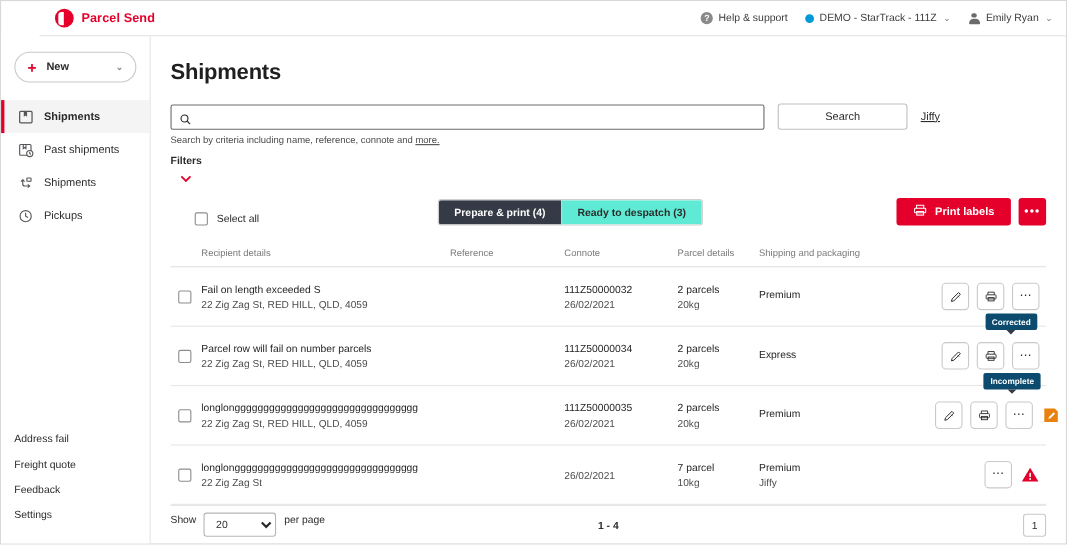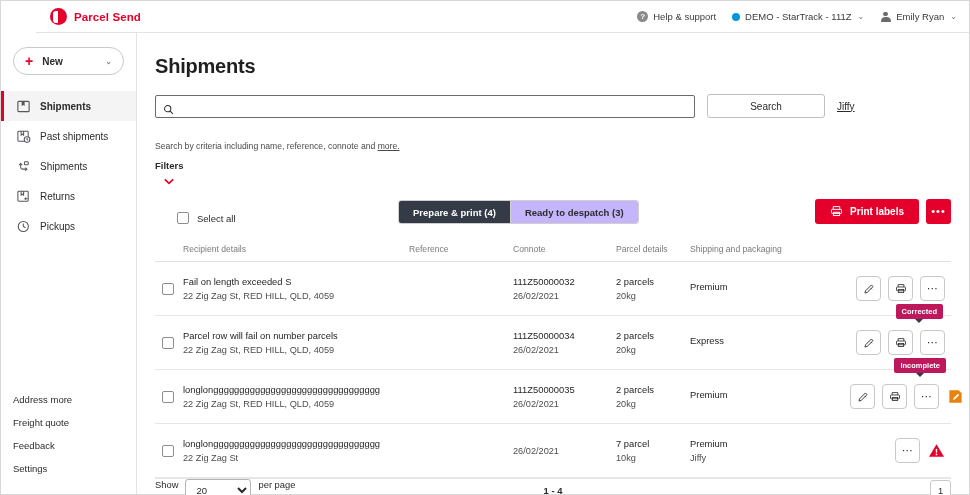--- a/index.html
+++ b/index.html
@@ -131,21 +131,21 @@
   }
   .search-btn {
     width: 118px; height: 24px;
     border: 1px solid #c0c0c0; border-radius: 3px; background: #fff;
     font-size: 10px; color: #2b2b2b; font-family: inherit;
     cursor: pointer;
   }
   .clear-link {
     font-size: 10px; color: #2b2b2b; text-decoration: underline; cursor: pointer;
   }
-  .search-hint { font-size: 8.6px; color: #4a4a4a; margin-top: 23px; }
+  .search-hint { font-size: 8.6px; color: #4a4a4a; margin-top: 4px; }
   .search-hint u { cursor: pointer; }
   .filters-row {
     margin-top: 9px; display: flex; align-items: center; gap: 6px;
     font-size: 9.5px; font-weight: bold; color: #2b2b2b; cursor: pointer;
     width: fit-content;
     flex-direction: column;
   }
   .filters-caret { color: #e4002b; font-size: 9px; }
 
   
@@ -157,21 +157,21 @@
     width: 12px; height: 12px; border: 1px solid #8d8d8d; border-radius: 2px; background: #fff;
     display: inline-block;
   }
   .segmented {
     margin-left: auto; display: flex;
     border: 1px solid #cfcfcf; border-radius: 3px; overflow: hidden;
     height: 24px;
   }
   .seg {
     display: flex; align-items: center; justify-content: center;
-    font-size: 9.5px; font-weight: bold; color: #2b2b2b; background: #c4b5fd;
+    font-size: 9.5px; font-weight: bold; color: #2b2b2b; background: #5eead4;
     padding: 0 14px; cursor: pointer; white-space: nowrap;
   }
   .seg.active { background: #343a46; color: #fff; }
   .seg + .seg { border-left: 1px solid #cfcfcf; }
   .toolbar-right { margin-left: auto; display: flex; align-items: center; gap: 7px; padding-left: 14px; }
   .print-btn {
     height: 25px; background: #e4002b; color: #fff;
     border: none; border-radius: 3px;
     display: flex; align-items: center; gap: 7px;
     padding: 0 15px; font-size: 10px; font-weight: bold; font-family: inherit;
@@ -211,21 +211,21 @@
     border: 1px solid #c9c9c9; border-radius: 4px; background: #fff;
     display: flex; align-items: center; justify-content: center;
     cursor: pointer; color: #2b2b2b;
   }
   .ibtn.dots { font-size: 11px; letter-spacing: .5px; line-height: 1; }
 
   .status-ico { width: 18px; height: 18px; display: flex; align-items: center; justify-content: center; }
 
   .tooltip {
     position: absolute;
-    background: #be185d; color: #fff;
+    background: #0c4a6e; color: #fff;
     font-size: 7.5px; font-weight: bold;
     padding: 3px 6px; border-radius: 2px;
     white-space: nowrap;
   }
   .tooltip::after {
     content: ""; position: absolute; left: 50%; bottom: -4px;
     transform: translateX(-50%);
     border-left: 4px solid transparent; border-right: 4px solid transparent;
     border-top: 4px solid #343a46;
   }
@@ -321,41 +321,31 @@
               <path d="M5 4.7v4.1a2 2 0 0 0 2 2h4.6"></path>
               <path d="M9.8 9.2l1.9 1.6-1.9 1.6"></path>
               <rect x="9" y="3" width="4" height="3.2" rx=".6"></rect>
             </svg>
           </span>
           <span>Shipments</span>
         </div>
         <div class="nav-item">
           <span class="nav-ico">
             <svg viewBox="0 0 16 16" width="15" height="15" fill="none" stroke="#55565a" stroke-width="1.1">
-              <rect x="2" y="2.5" width="11" height="10.5" rx="1"></rect>
-              <path d="M5.5 2.5v4l1.3-1 1.3 1v-4"></path>
-              <path d="M12.4 10.3H9.6l1.1-1.1M9.6 10.3l1.1 1.1"></path>
-            </svg>
-          </span>
-          <span>Returns</span>
-        </div>
-        <div class="nav-item">
-          <span class="nav-ico">
-            <svg viewBox="0 0 16 16" width="15" height="15" fill="none" stroke="#55565a" stroke-width="1.1">
               <circle cx="7.8" cy="8" r="5.4"></circle>
               <path d="M7.8 4.8V8l2.3 1.4"></path>
             </svg>
           </span>
           <span>Pickups</span>
         </div>
       </div>
 
       <div class="sidebar-bottom">
         <div class="sb-link">
-          <span>Address more</span>
+          <span>Address fail</span>
         </div>
         <div class="sb-link">
           <span>Freight quote</span>
         </div>
         <div class="sb-link">
           <span>Feedback</span>
         </div>
         <div class="sb-link">
           <span>Settings</span>
         </div>

